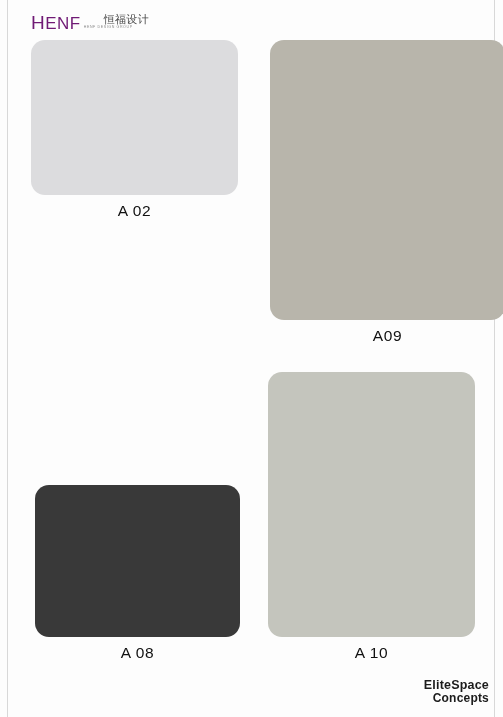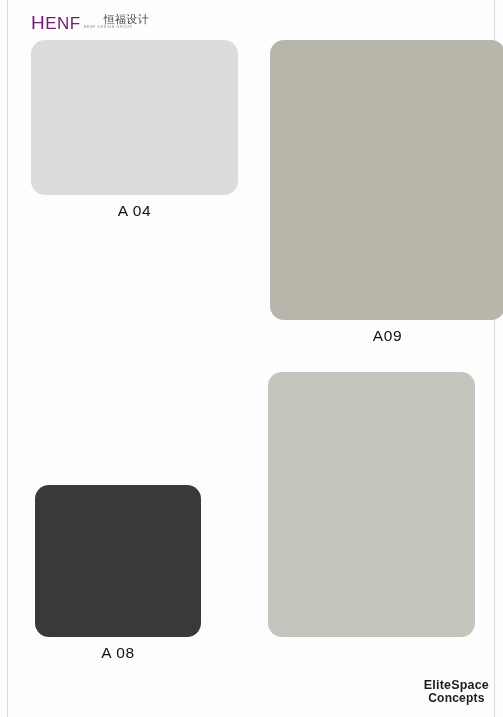--- a/index.html
+++ b/index.html
@@ -93,36 +93,36 @@
     white-space: nowrap;
   }
 
   
   #group-a06 { left: 31px;  top: 40px;  width: 207px; }
   #group-a06 .swatch-chip { height: 155px; }
 
   #group-a07 { left: 33px;  top: 258px; width: 207px; }
   #group-a07 .swatch-chip { height: 162px; }
 
-  #group-a08 { left: 35px;  top: 485px; width: 166px; }
+  #group-a08 { left: 35px;  top: 485px; width: 205px; }
   #group-a08 .swatch-chip { height: 152px; }
 
   
   #group-a09 { left: 270px; top: 40px;  width: 235px; }
   #group-a09 .swatch-chip { height: 280px; }
 
   #group-a10 { left: 268px; top: 372px; width: 207px; }
   #group-a10 .swatch-chip { height: 265px; }
 
   
   #watermark {
     position: absolute;
     right: 14px;
     bottom: 12px;
-    text-align: center;
+    text-align: right;
     font-family: "Liberation Sans", sans-serif;
     color: #1c1c1c;
     line-height: 1.12;
   }
   #watermark .wm-line1 {
     font-size: 12.5px;
     font-weight: bold;
     letter-spacing: 0.2px;
   }
   #watermark .wm-line2 {
@@ -142,36 +142,37 @@
   <div id="brand-logo">
     <div class="wordmark"><span class="cap">H</span><span>ENF</span></div>
     <div class="cjk-block">
       <div class="cjk-main">恒福设计</div>
       <div class="cjk-sub">HENF DESIGN GROUP</div>
     </div>
   </div>
 
   <div class="swatch-group" id="group-a06">
     <div class="swatch-chip" style="background: rgb(220, 220, 222);"></div>
-    <div class="swatch-label">A 04</div>
+    <div class="swatch-label">A 02</div>
   </div>
 
 
   <div class="swatch-group" id="group-a08">
     <div class="swatch-chip" style="background: rgb(57, 57, 57);"></div>
     <div class="swatch-label">A 08</div>
   </div>
 
   <div class="swatch-group" id="group-a09">
     <div class="swatch-chip" style="background: rgb(184, 181, 171);"></div>
     <div class="swatch-label">A09</div>
   </div>
 
   <div class="swatch-group" id="group-a10">
     <div class="swatch-chip" style="background: rgb(196, 197, 189);"></div>
+    <div class="swatch-label">A 10</div>
   </div>
 
   <div id="watermark">
     <div class="wm-line1">EliteSpace</div>
     <div class="wm-line2">Concepts</div>
   </div>
 
 </div>
 
 </body></html>

